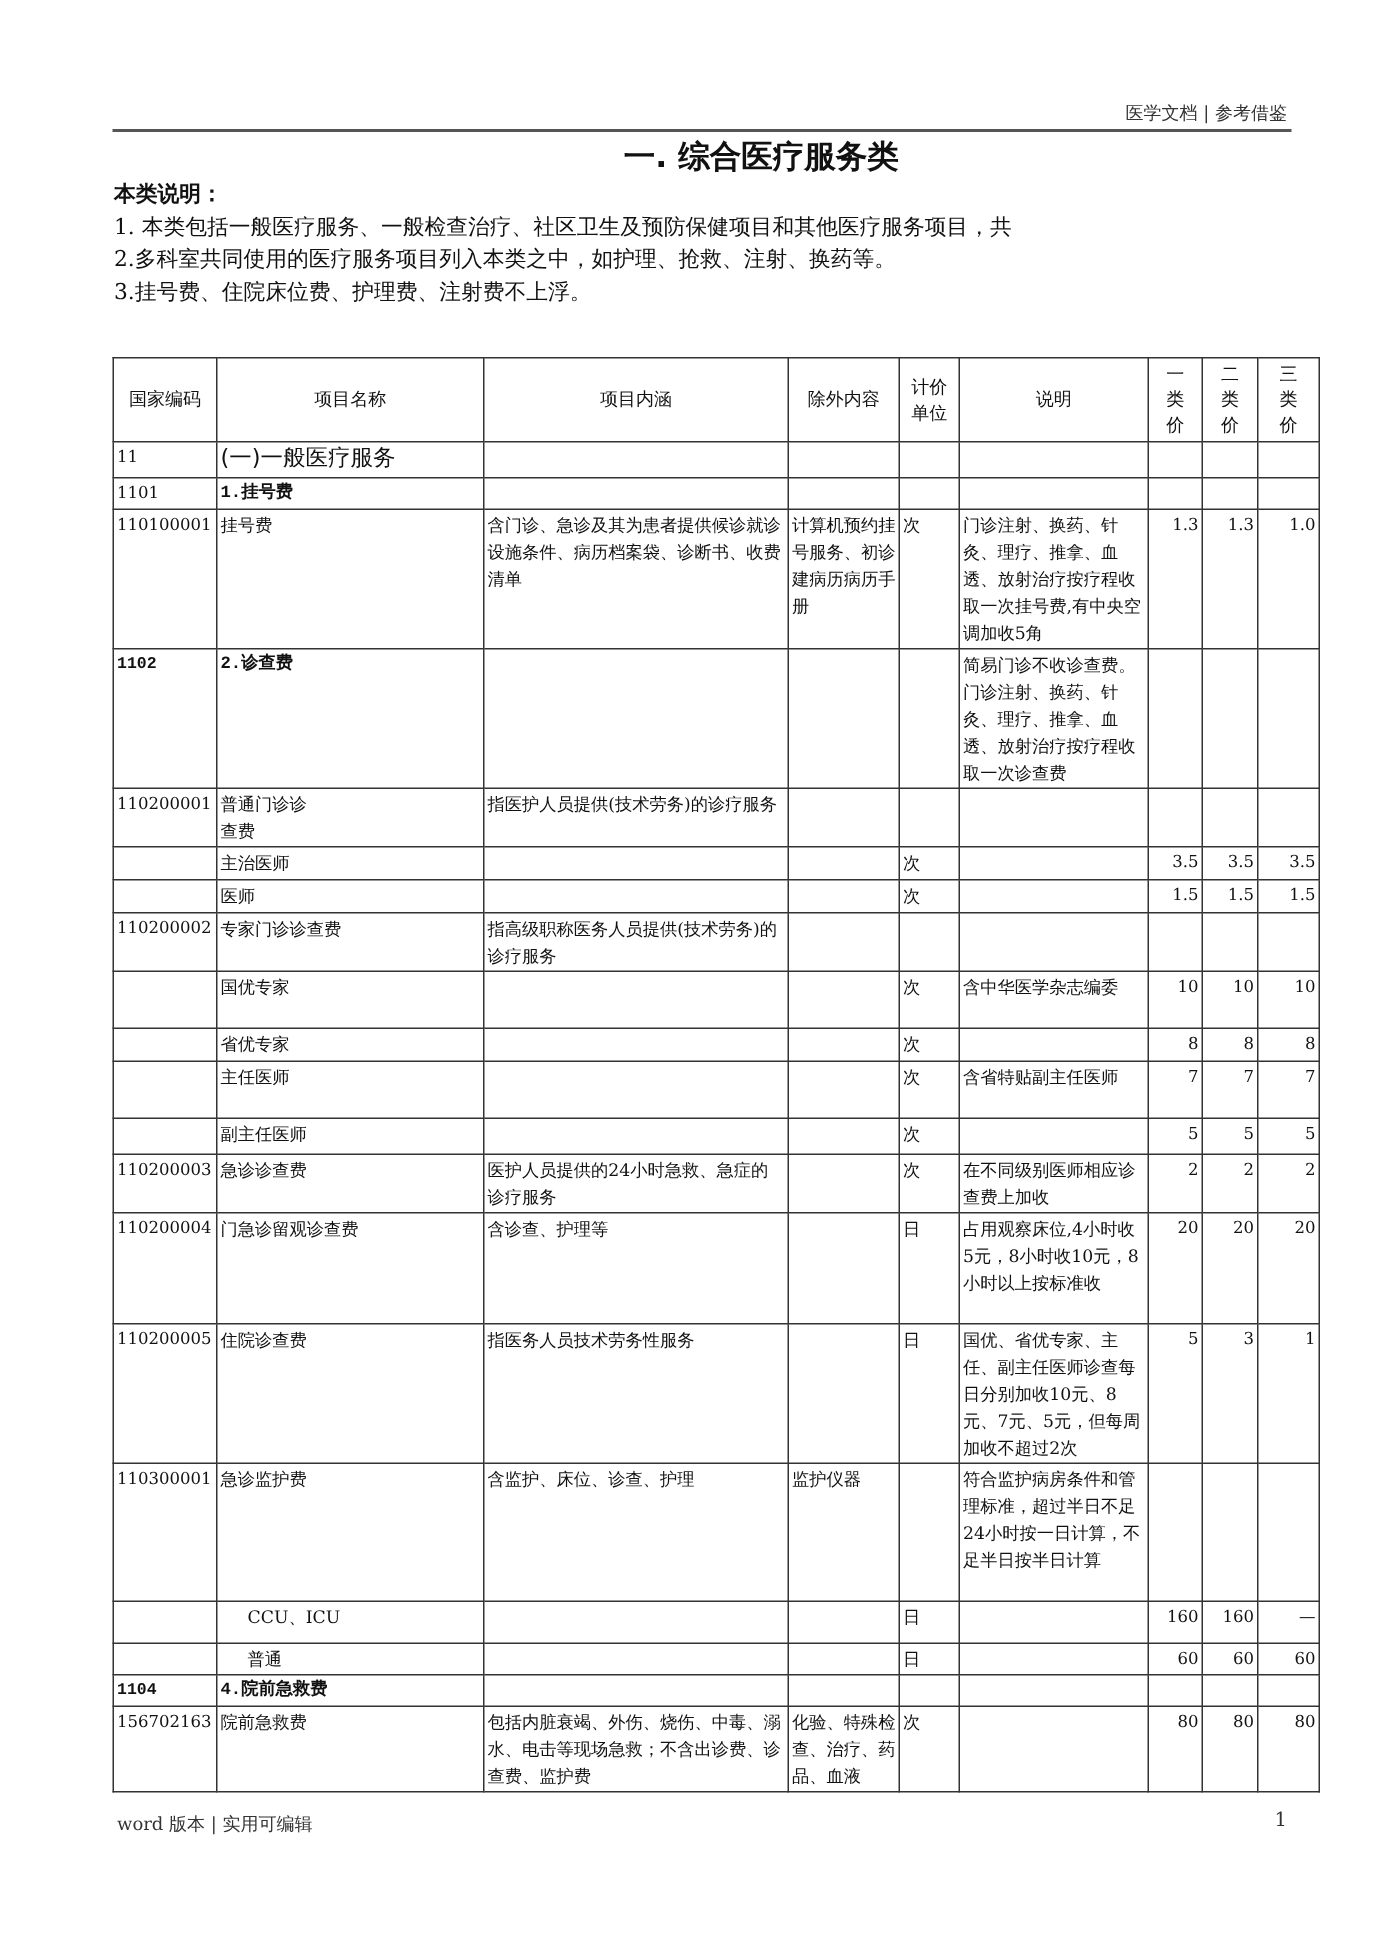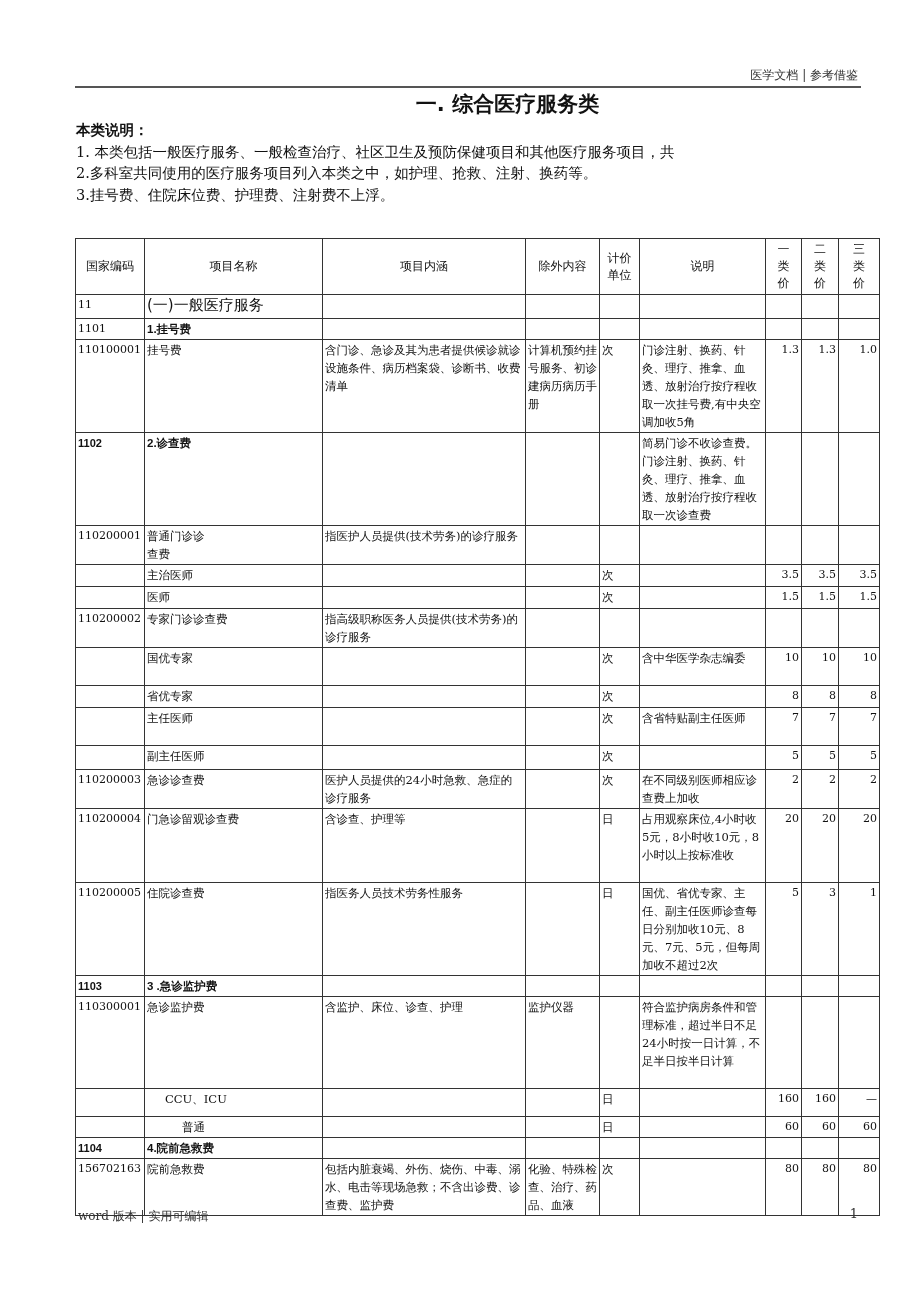--- a/index.html
+++ b/index.html
@@ -16,21 +16,21 @@
   table.fee td, table.fee th { border:1px solid #333; vertical-align:top; padding:1px 2px;
               line-height:18px; overflow:hidden; }
   table.fee th { font-family:"DejaVu Sans","Liberation Sans",sans-serif; font-weight:normal;
               font-size:12px; text-align:center; vertical-align:middle; line-height:17px; }
   th.vert { padding:0 4px; line-height:16px; }
   td.code { text-align:left; padding-right:1px; font-size:11px; }
   td.code.c { text-align:left; }
   td.num { text-align:right; vertical-align:middle; font-size:11px; padding-right:1px; }
   td.sub { padding-left:14px; }
   .cat-name { font-family:"DejaVu Sans","Liberation Sans",sans-serif; font-size:15px; }
-  .sec { font-weight:bold; font-family:Liberation Sans, sans-serif; font-size:11.5px;margin-left:20px; }
+  .sec { font-weight:bold; font-family:Liberation Mono, monospace; font-size:11.5px;margin-left:20px; }
   .footer-left { position:absolute; top:1208px; left:78px; font-size:12px; color:#333;text-align:center; }
   .footer-right { position:absolute; top:1206px; right:62px; font-size:13px; color:#333; }
 </style>
 </head>
 <body>
 
 <div class="header-note">医学文档 | 参考借鉴</div>
 <div class="header-rule"></div>
 <div class="title">一. 综合医疗服务类</div>
 
@@ -241,31 +241,20 @@
       <td>住院诊查费</td>
       <td>指医务人员技术劳务性服务</td>
       <td></td>
       <td>日</td>
       <td>国优、省优专家、主任、副主任医师诊查每日分别加收10元、8元、7元、5元，但每周加收不超过2次</td>
       <td class="num">5</td>
       <td class="num">3</td>
       <td class="num">1</td>
     </tr>
 
-    <tr style="height:21px">
-      <td class="code c sec">1103</td>
-      <td class="sec">3 .急诊监护费</td>
-      <td></td>
-        <td></td>
-        <td></td>
-        <td></td>
-        <td></td>
-        <td></td>
-        <td></td>
-    </tr>
 
     <tr style="height:92px">
       <td class="code">110300001</td>
       <td>急诊监护费</td>
       <td>含监护、床位、诊查、护理</td>
       <td>监护仪器</td>
       <td></td>
       <td>符合监护病房条件和管理标准，超过半日不足24小时按一日计算，不足半日按半日计算</td>
       <td></td>
         <td></td>
@@ -279,21 +268,21 @@
         <td></td>
       <td>日</td>
       <td></td>
       <td class="num">160</td>
       <td class="num">160</td>
       <td class="num">—</td>
     </tr>
 
     <tr style="height:21px">
       <td></td>
-      <td class="sub" style="padding-left:37px">普通</td>
+      <td class="sub" style="padding-left:20px">普通</td>
       <td></td>
         <td></td>
       <td>日</td>
       <td></td>
       <td class="num">60</td>
       <td class="num">60</td>
       <td class="num">60</td>
     </tr>
 
     <tr style="height:21px">

